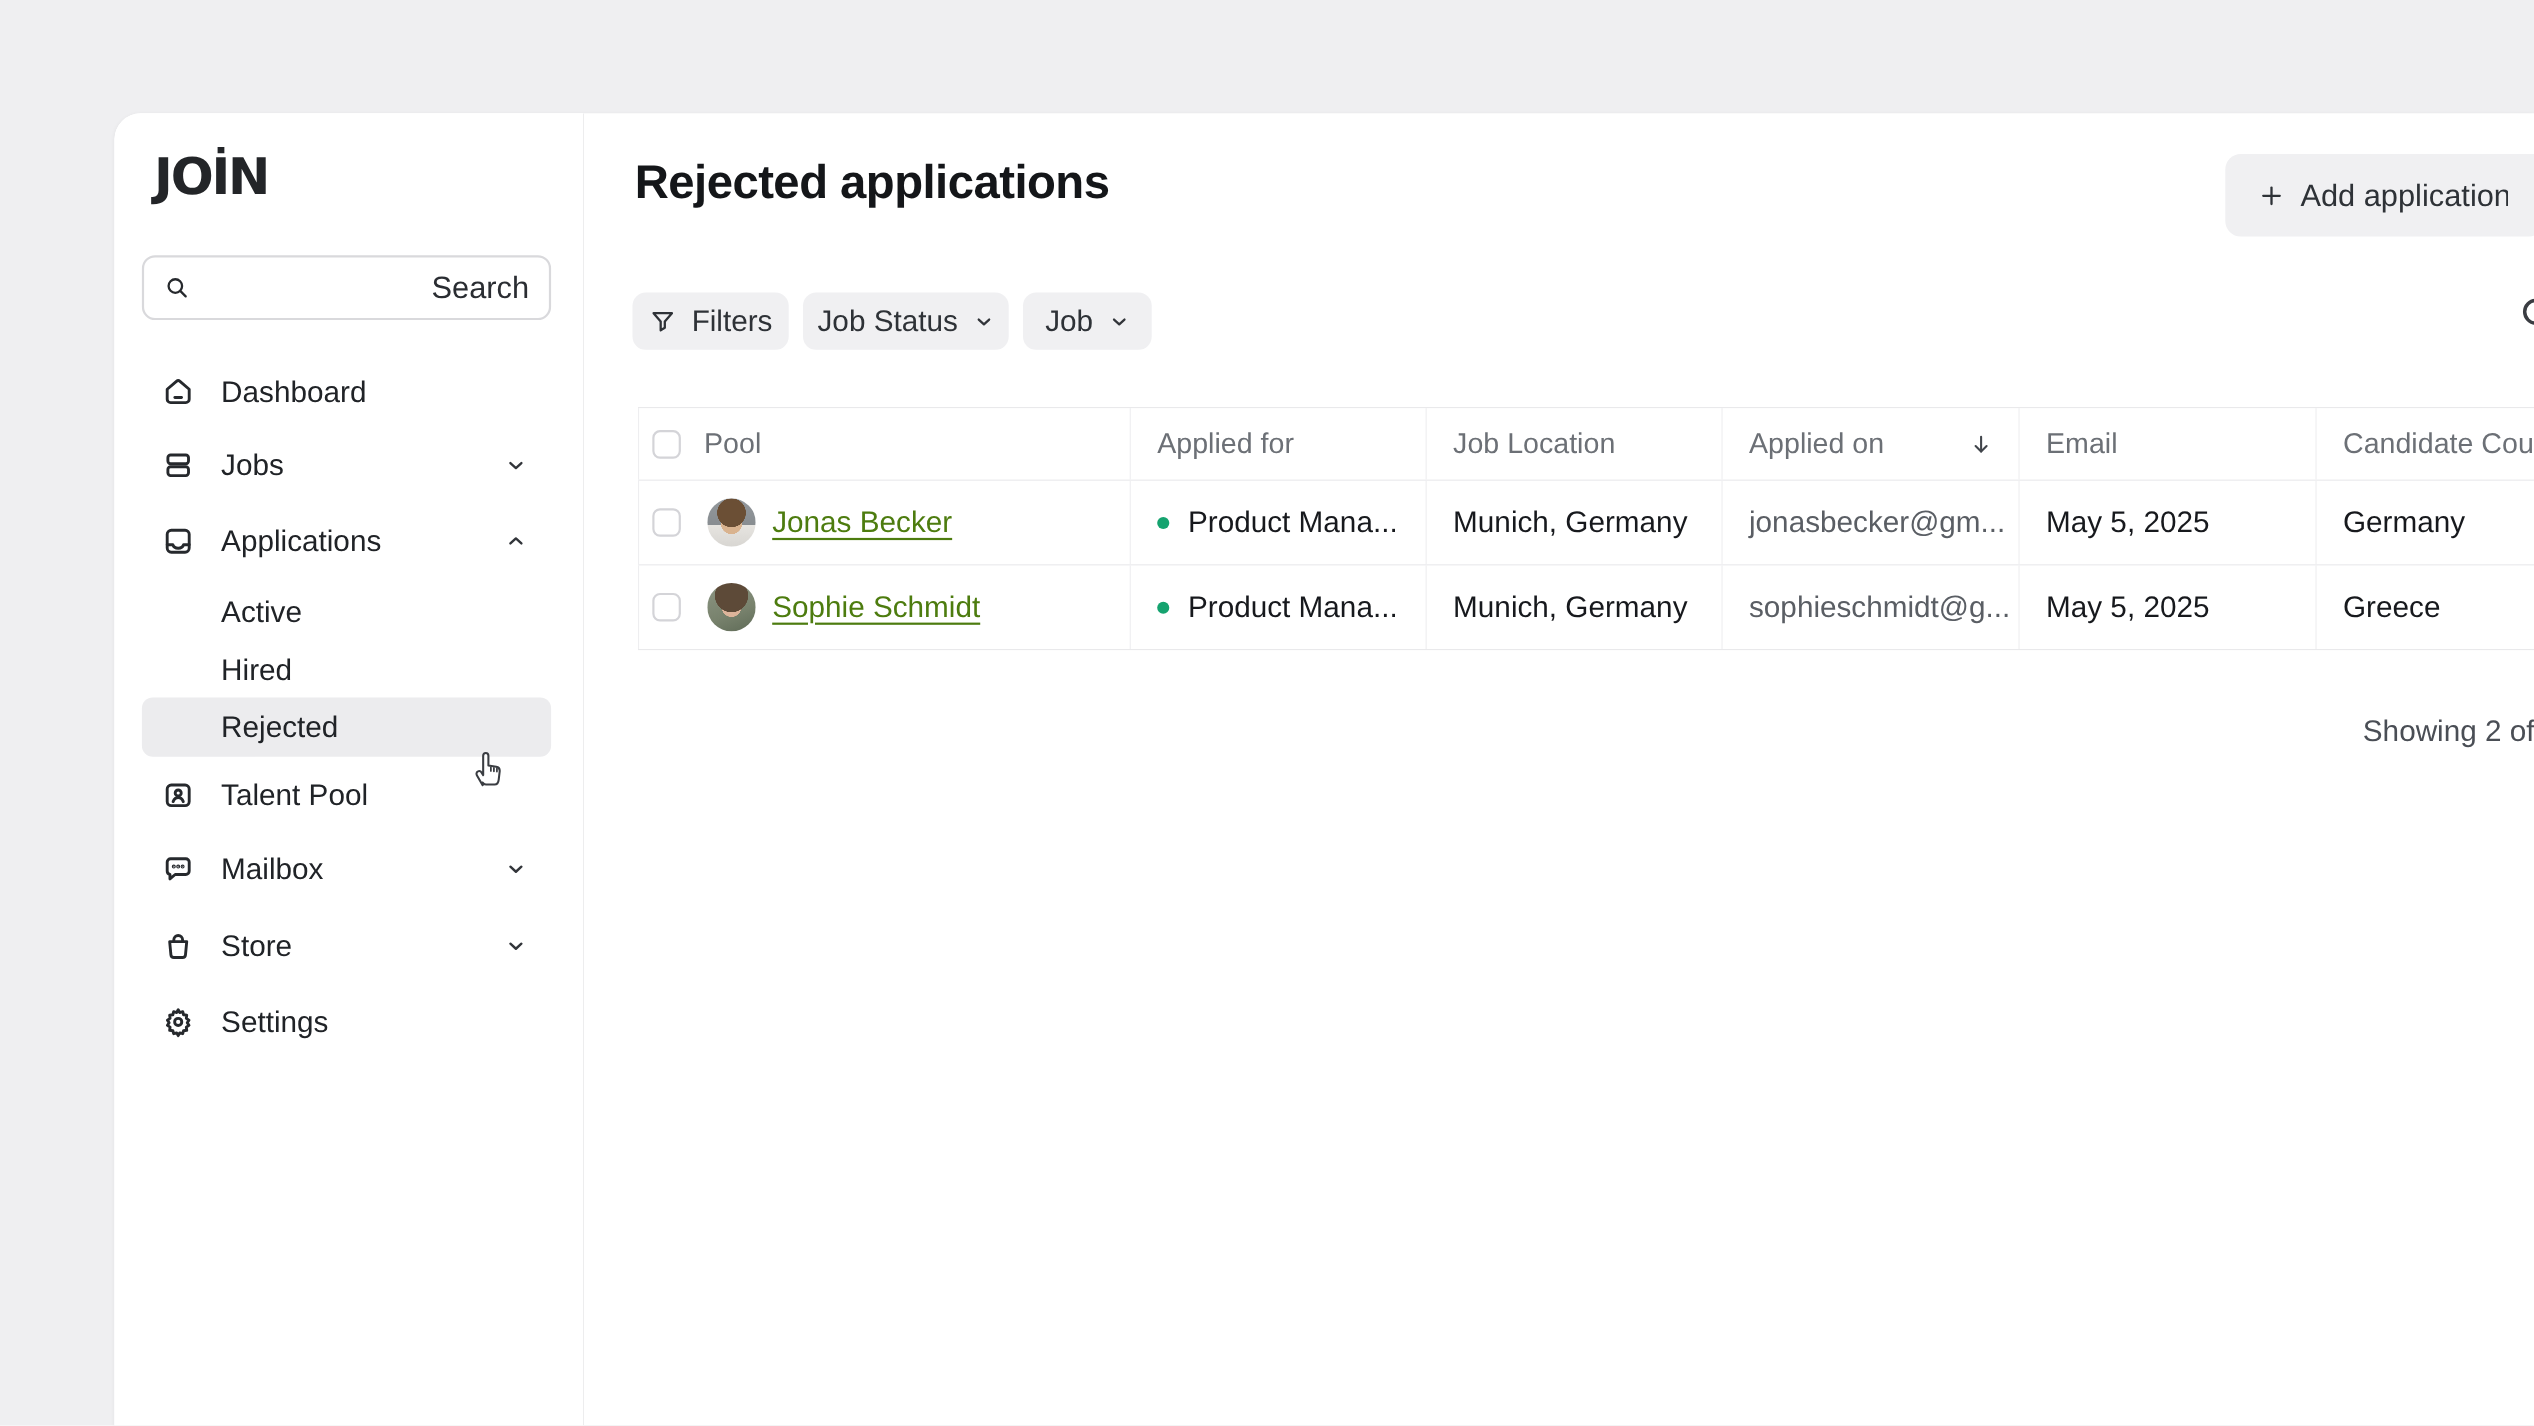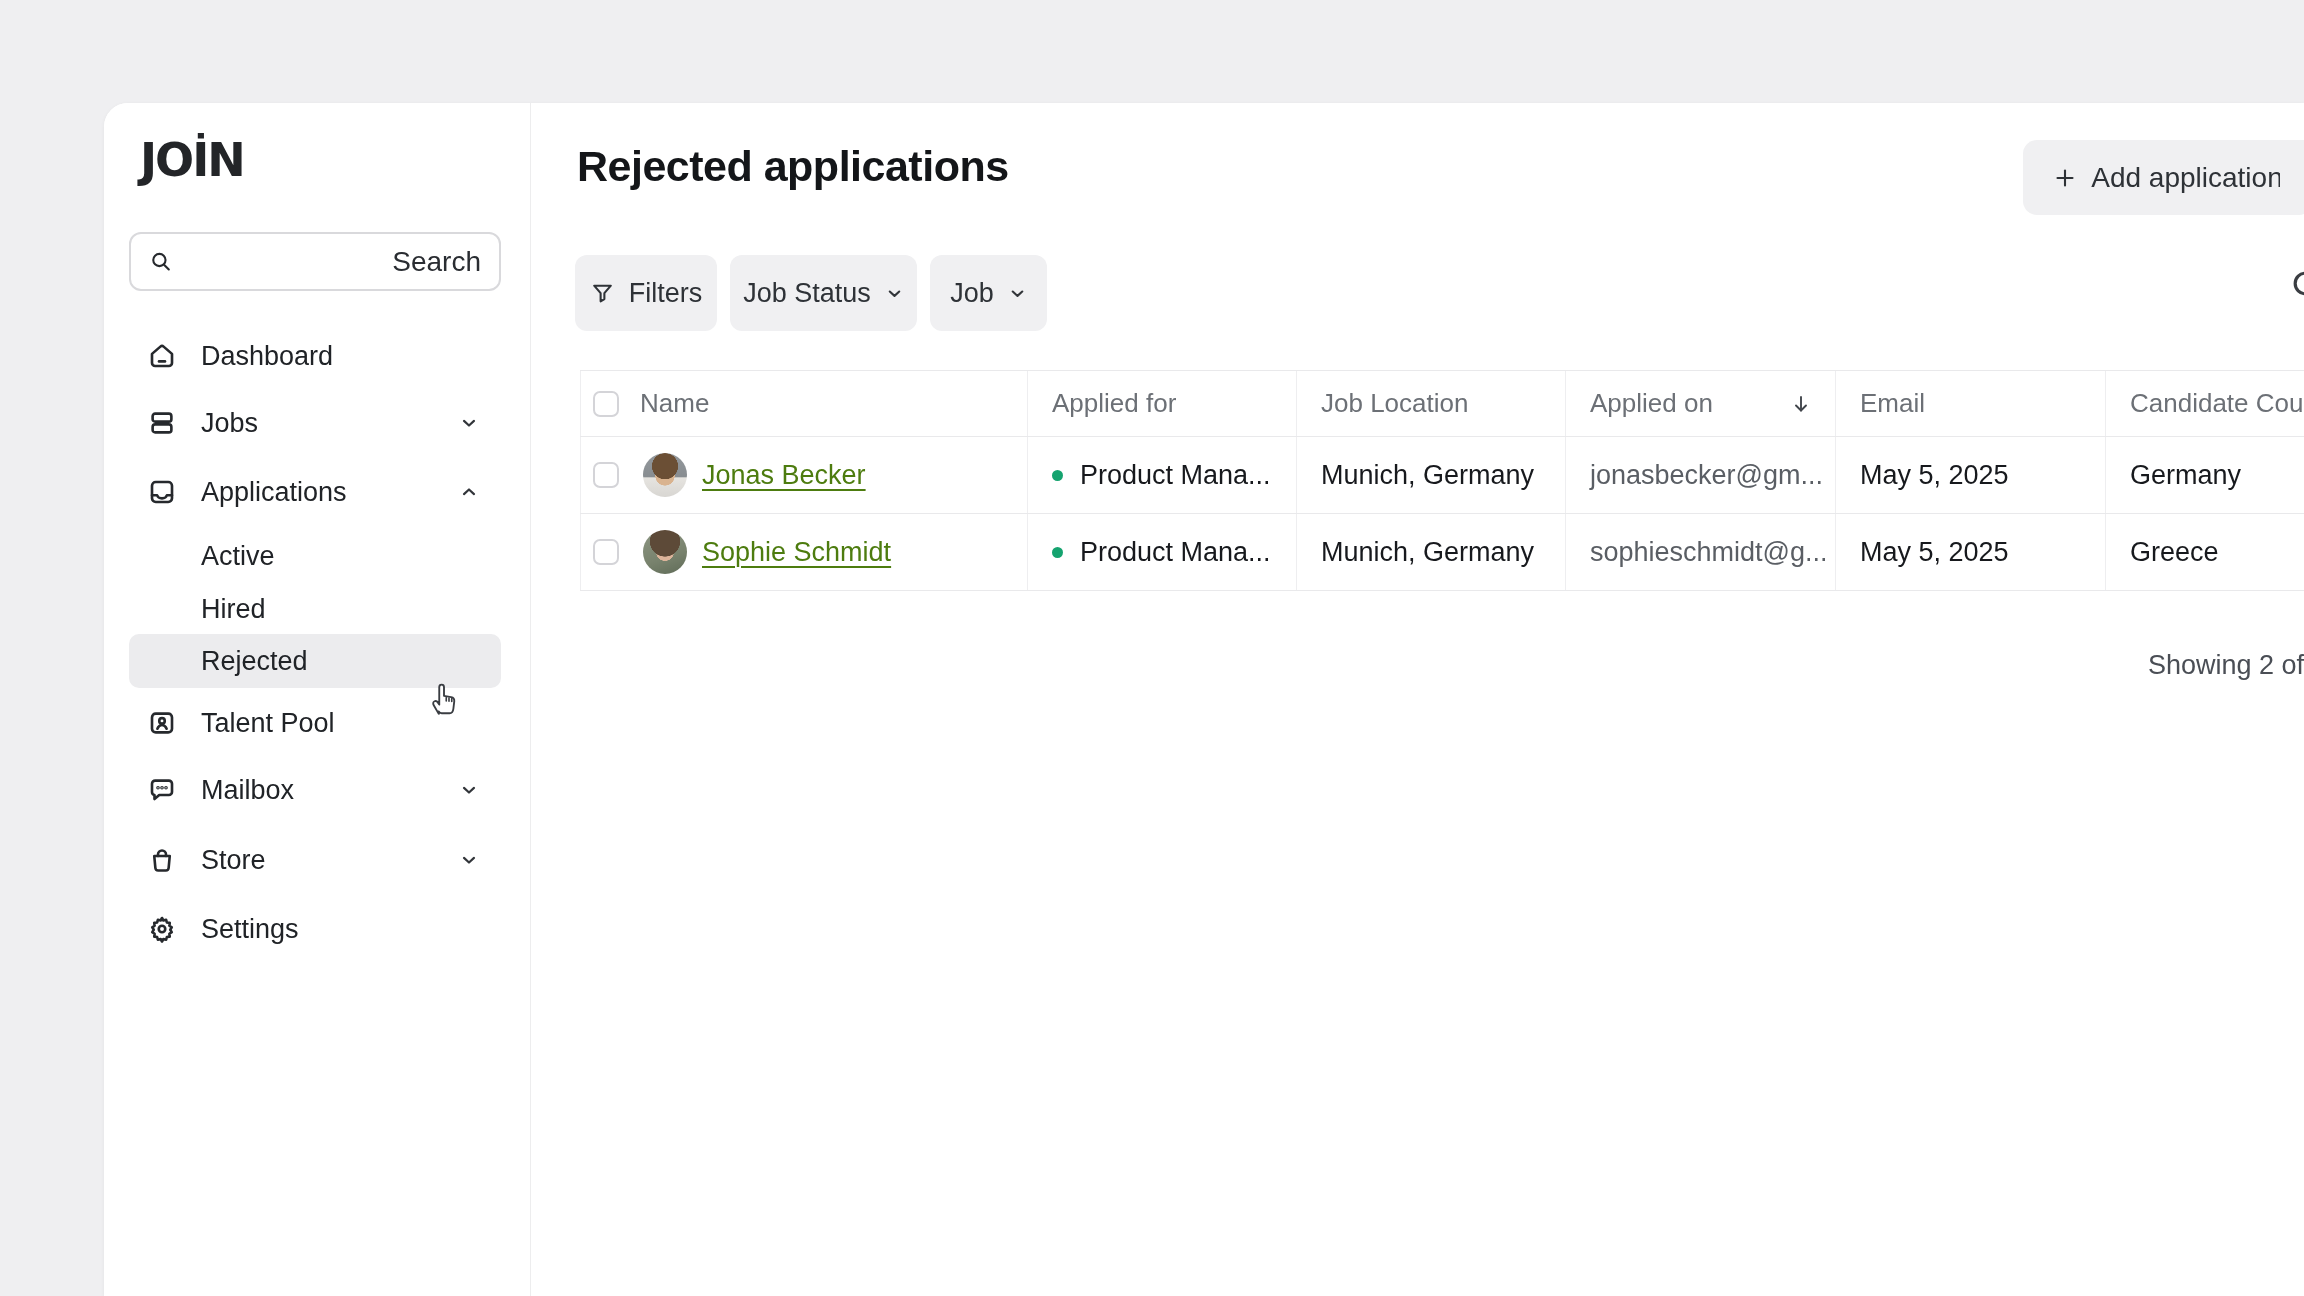--- a/index.html
+++ b/index.html
@@ -36,21 +36,21 @@
 
   
   .page-title { position:absolute; left:577px; top:142px; font-size:43px; font-weight:700;
                 color:#141619; letter-spacing:-.5px; }
   .btn { background:#f0f0f2; border:none; border-radius:14px; display:flex; align-items:center;
          justify-content:center; gap:14px; font-family:"Liberation Sans", sans-serif;
          font-size:28px; color:#2e3237; font-weight:500; cursor:pointer; }
   .add-btn { position:absolute; left:1975px; top:140px; width:290px; height:75px;margin-left:48px; }
   .sliver-btn { position:absolute; left:2280px; top:140px; width:60px; height:65px; }
 
-  .filter-btn { height:76px; border-radius:12px; font-size:27px; }
+  .filter-btn { height:52px; border-radius:12px; font-size:27px;margin-top:11px; }
   .filters-btn { position:absolute; left:575px; top:255px; width:142px; }
   .jobstatus-btn { position:absolute; left:730px; top:255px; width:187px; }
   .job-btn { position:absolute; left:930px; top:255px; width:117px; }
   .edge-search { position:absolute; left:2288px; top:266px; }
 
   
   .table { position:absolute; left:580px; top:370px; width:1846px; }
   .trow { display:flex; border-bottom:1px solid #e9e9eb; }
   .thead { border-top:1px solid #e9e9eb; height:67px; }
   .tbody-row { height:77px; }
@@ -242,21 +242,21 @@
       <circle cx="10.5" cy="10.5" r="6.2"></circle>
       <line x1="15.2" y1="15.2" x2="20" y2="20"></line>
     </svg>
 </div>
 
 <div class="table">
 
   <div class="trow thead">
     <div class="cell c1 th">
       <span class="checkbox"></span>
-      <span>Name</span>
+      <span>Pool</span>
     </div>
     <div class="cell c2 th">
         <span>Applied for</span>
       </div>
     <div class="cell c3 th">
         <span>Job Location</span>
       </div>
     <div class="cell c5 th">
       <span>Applied on</span>
       <span class="sort-icon">

